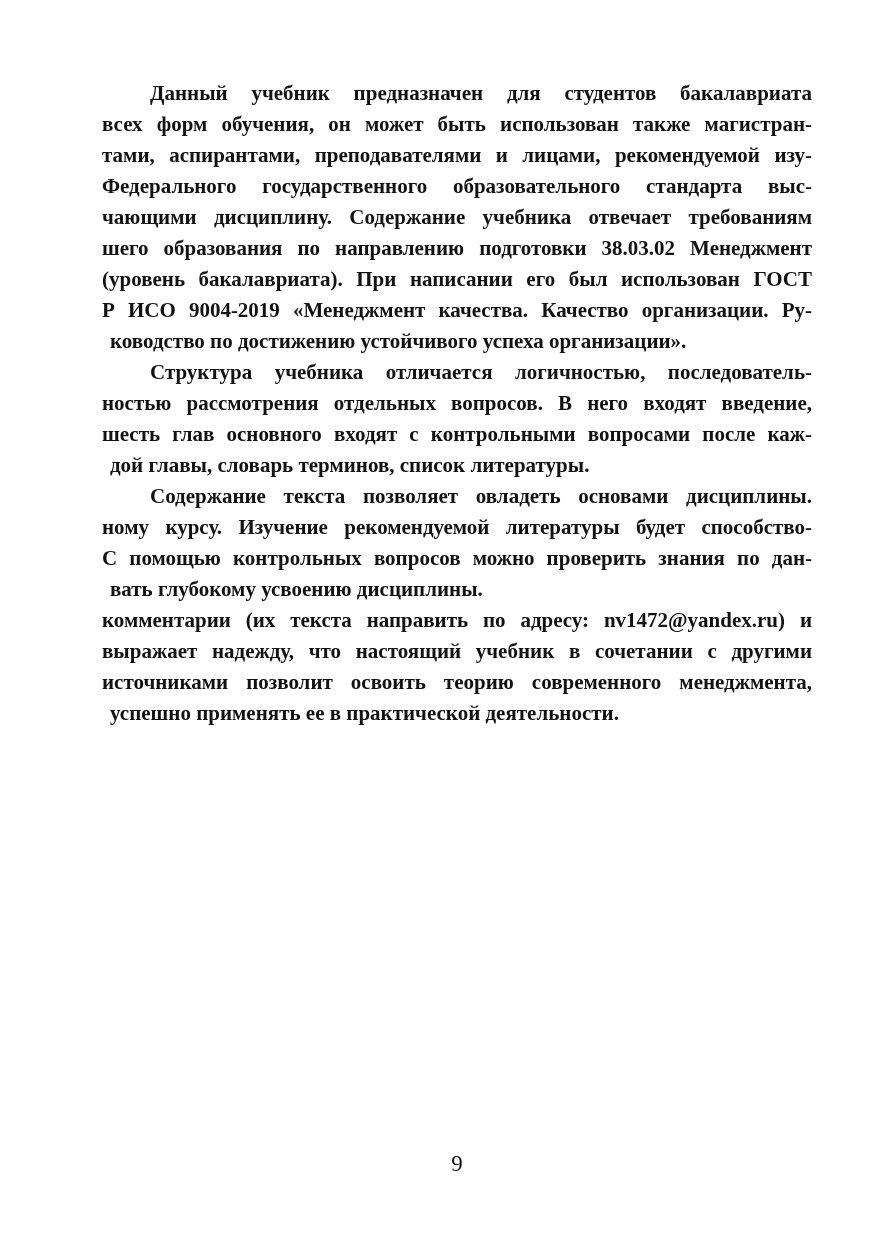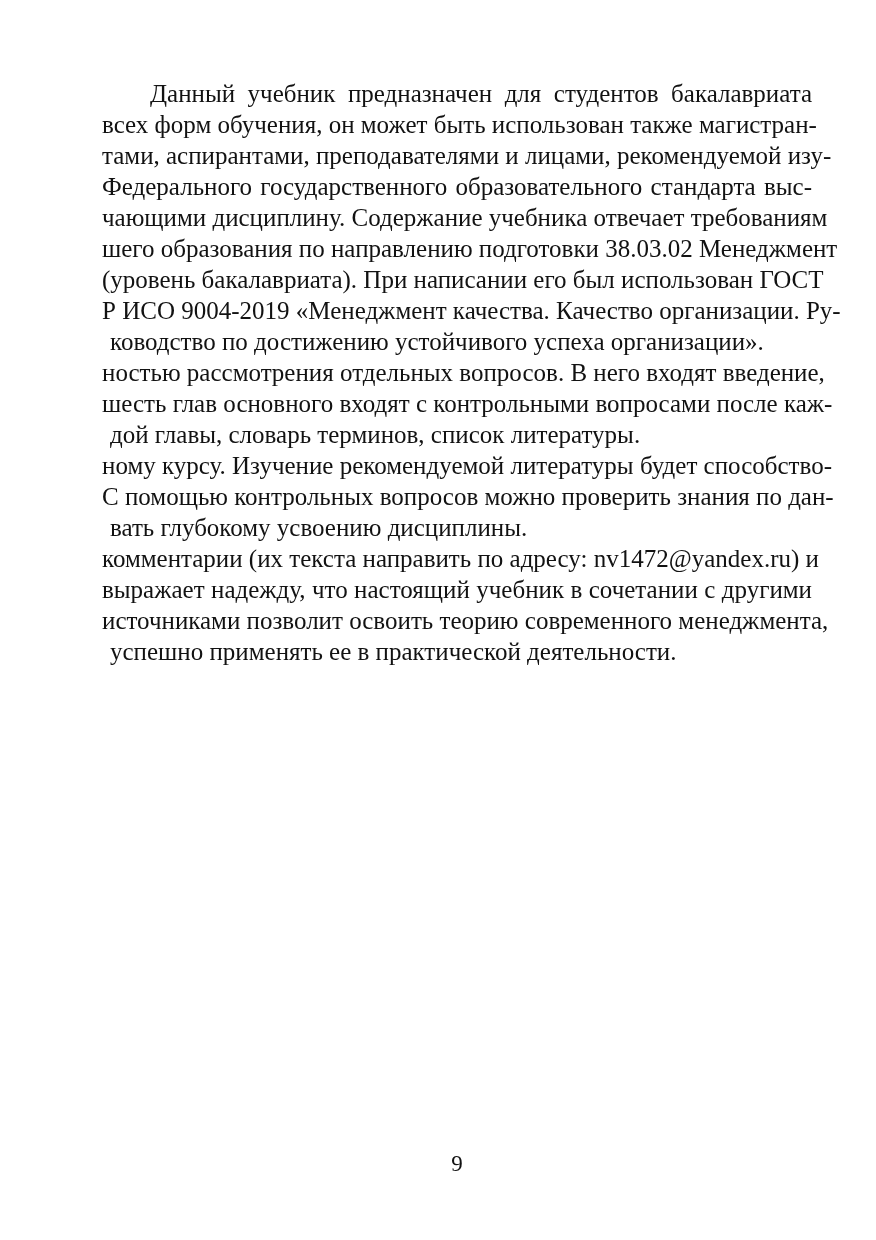--- a/index.html
+++ b/index.html
@@ -14,22 +14,23 @@
     background: #ffffff;
     overflow: hidden;
     font-family: "Liberation Serif", "DejaVu Serif", serif;
     color: #121212;
   }
   .text-block {
     position: absolute;
     left: 102px;
     top: 78px;
     width: 710px;
-    font-size: 25px;
+    font-size: 21px;
     line-height: 31px;
+    font-weight: bold;
   }
   .line {
     white-space: nowrap;
     text-align: justify;
     text-align-last: justify;
   }
   .line.last {
     text-align-last: left;
     margin-left: 8px;
   }
@@ -53,23 +54,25 @@
   <div class="text-block">
       <div class="line first">Данный учебник предназначен для студентов бакалавриата</div>
       <div class="line">всех форм обучения, он может быть использован также магистран-</div>
       <div class="line">тами, аспирантами, преподавателями и лицами, рекомендуемой изу-</div>
       <div class="line">Федерального государственного образовательного стандарта выс-</div>
       <div class="line">чающими дисциплину. Содержание учебника отвечает требованиям</div>
       <div class="line">шего образования по направлению подготовки 38.03.02 Менеджмент</div>
       <div class="line">(уровень бакалавриата). При написании его был использован ГОСТ</div>
       <div class="line">Р ИСО 9004-2019 «Менеджмент качества. Качество организации. Ру-</div>
       <div class="line last">ководство по достижению устойчивого успеха организации».</div>
+      <div class="line first">Структура учебника отличается логичностью, последователь-</div>
       <div class="line">ностью рассмотрения отдельных вопросов. В него входят введение,</div>
       <div class="line">шесть глав основного входят с контрольными вопросами после каж-</div>
       <div class="line last">дой главы, словарь терминов, список литературы.</div>
+      <div class="line first">Содержание текста позволяет овладеть основами дисциплины.</div>
       <div class="line">ному курсу. Изучение рекомендуемой литературы будет способство-</div>
       <div class="line">С помощью контрольных вопросов можно проверить знания по дан-</div>
       <div class="line last">вать глубокому усвоению дисциплины.</div>
       <div class="line">комментарии (их текста направить по адресу: nv1472@yandex.ru) и</div>
       <div class="line">выражает надежду, что настоящий учебник в сочетании с другими</div>
       <div class="line">источниками позволит освоить теорию современного менеджмента,</div>
       <div class="line last">успешно применять ее в практической деятельности.</div>
     </div>
   <div class="page-number">9</div>
 </div>

